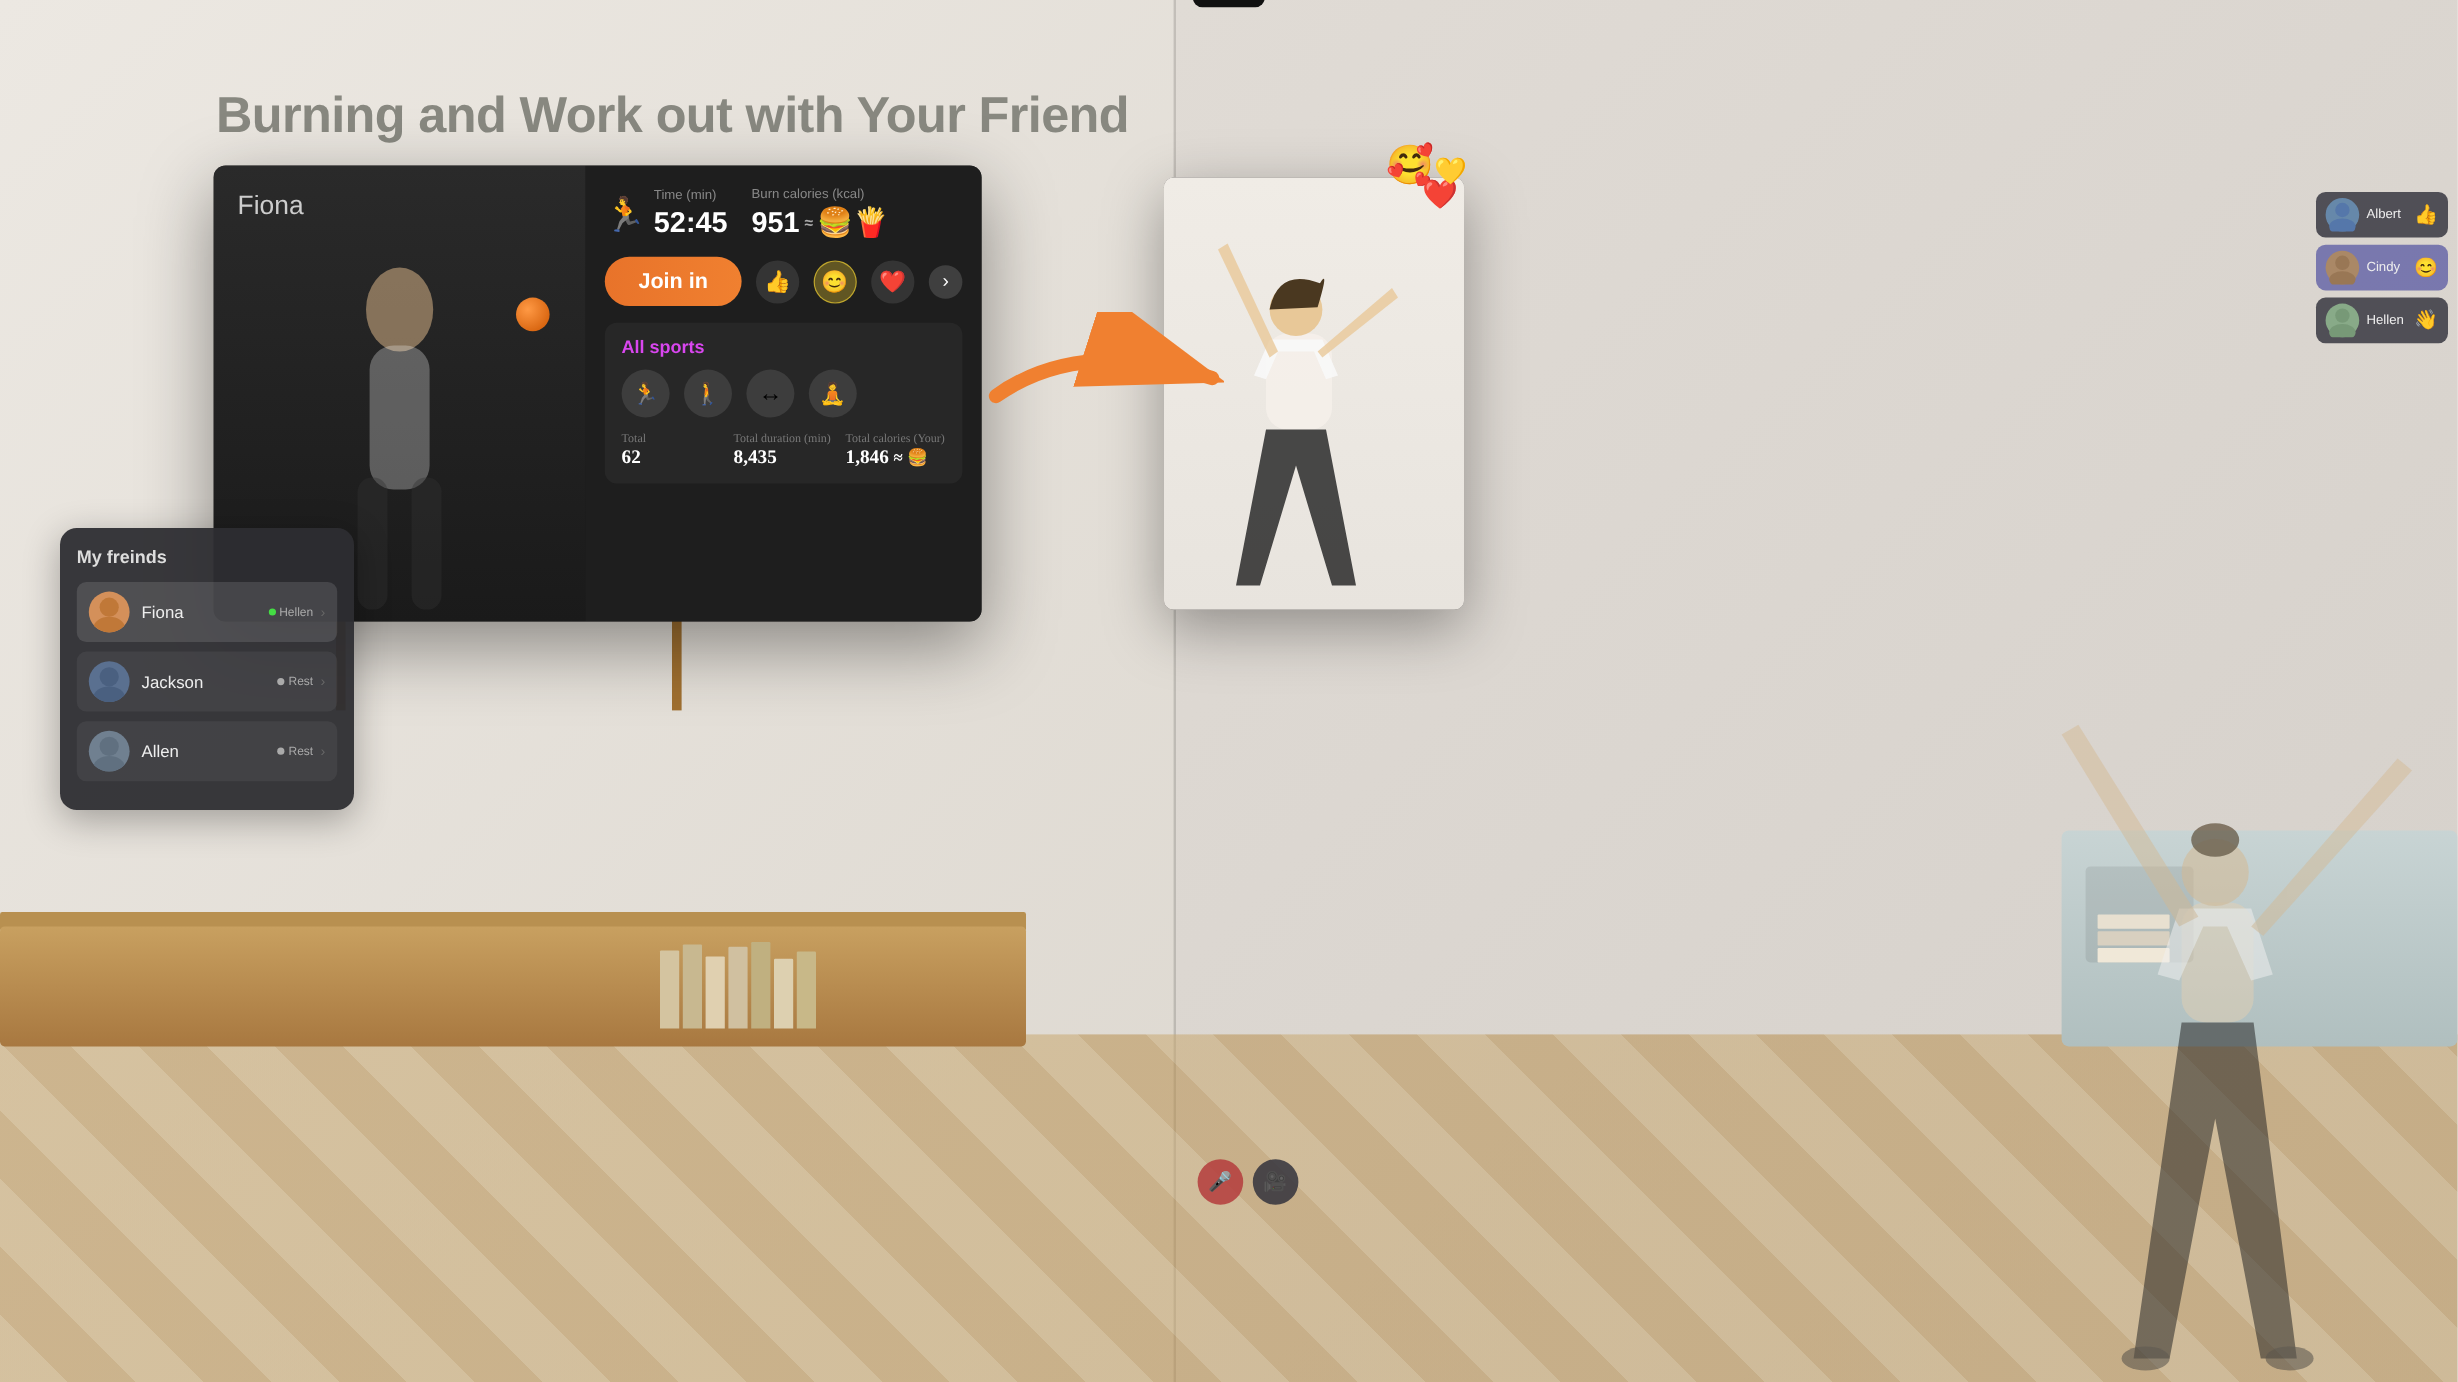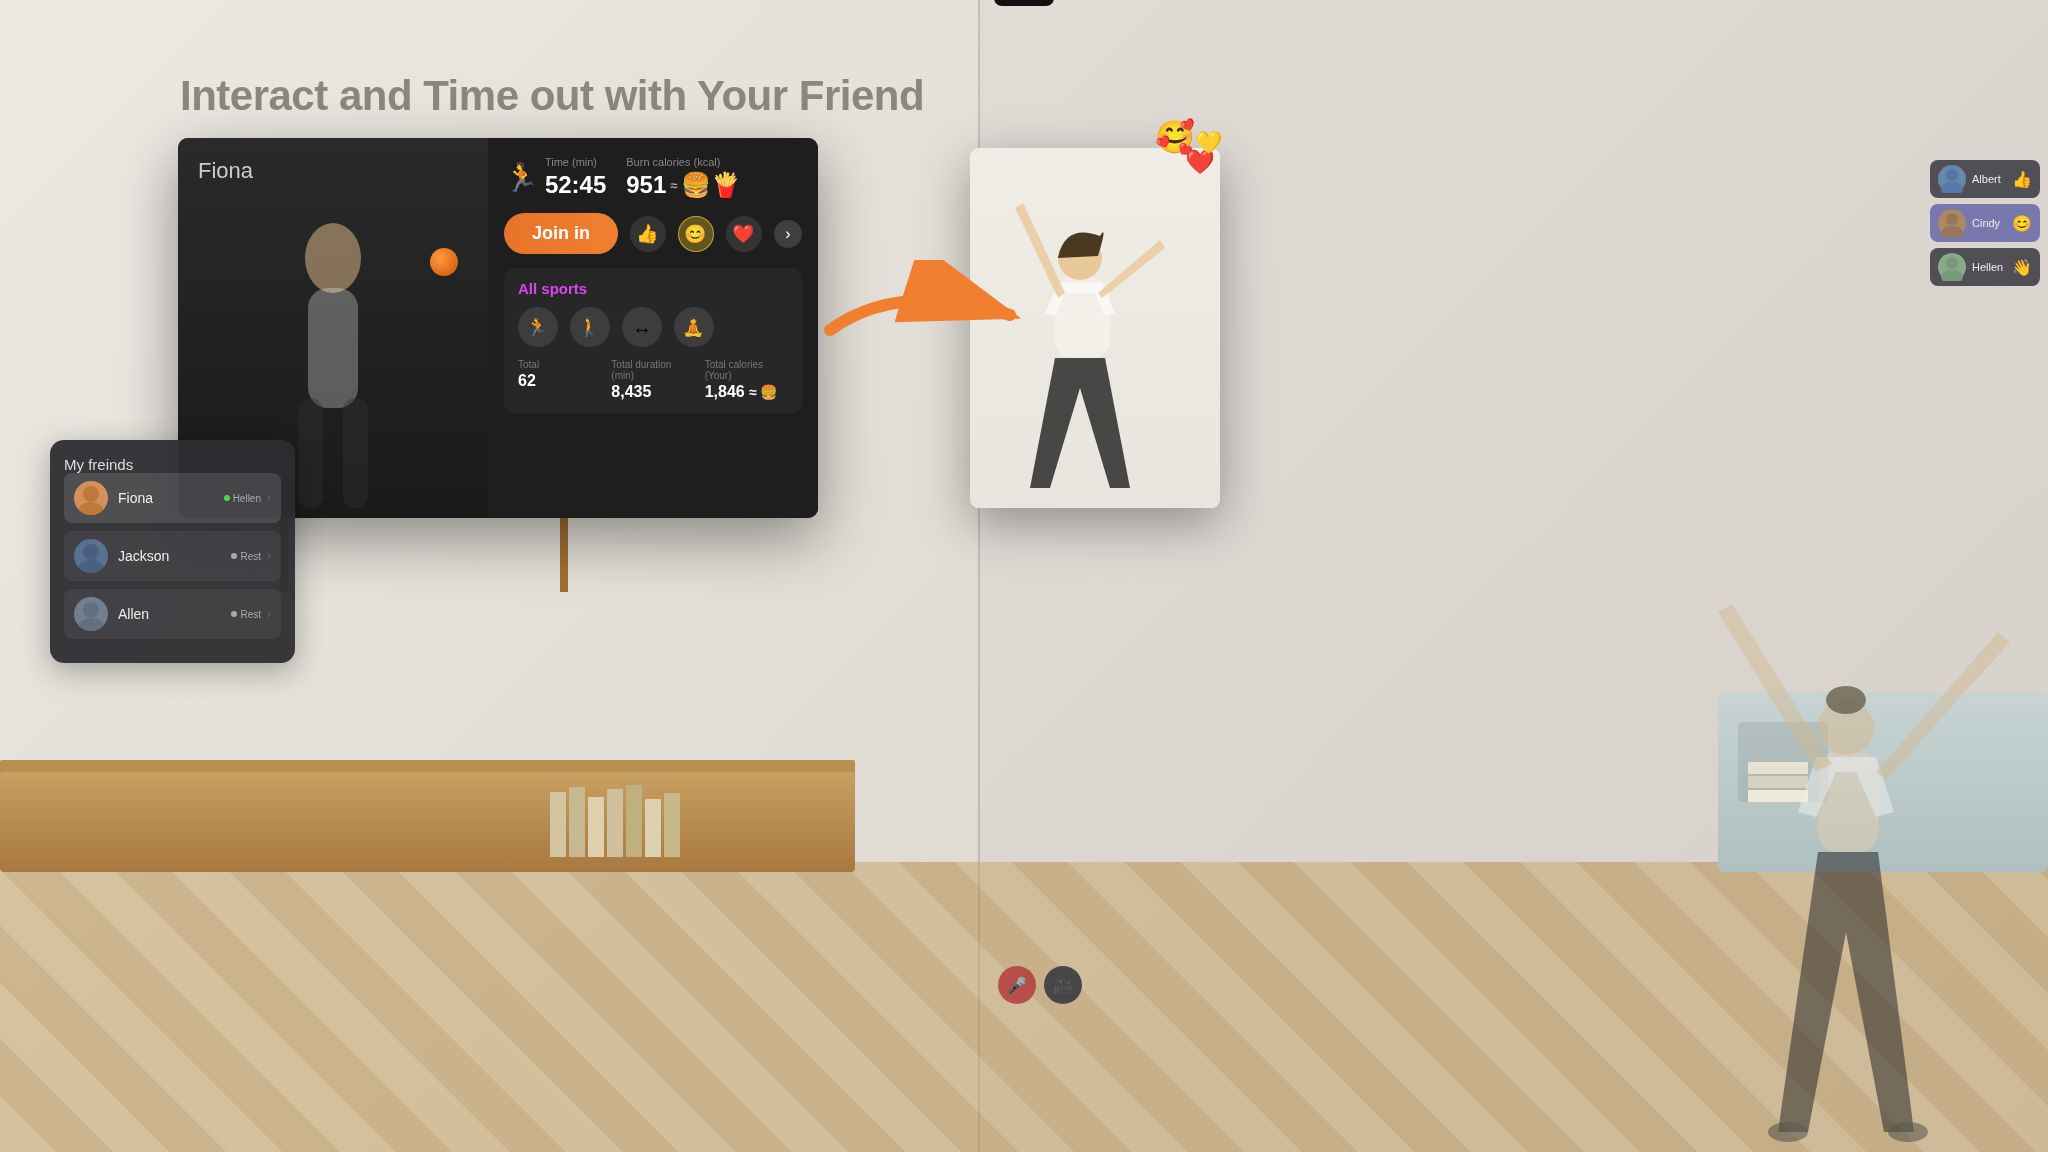--- a/index.html
+++ b/index.html
@@ -212,39 +212,40 @@
       background: rgba(255,255,255,0.1);
       display: flex;
       align-items: center;
       justify-content: center;
       font-size: 18px;
     }
     .sports-stats-row {
       display: flex;
       gap: 10px;
     }
-    .sports-stat { flex: 1; }
+    .sports-stat { flex: 1; font-family: Liberation Serif, serif; }
     .sports-stat-label { color: #777; font-size: 10px; margin-bottom: 2px; }
     .sports-stat-value { color: #fff; font-size: 16px; font-weight: 700; }
 
     
     .friends-panel {
       position: absolute;
       top: 440px;
       left: 50px;
       width: 245px;
       background: rgba(45,45,50,0.95);
       border-radius: 14px;
       padding: 16px 14px;
       box-shadow: 0 8px 30px rgba(0,0,0,0.3);
     }
     .friends-title {
       color: #ddd;
       font-size: 15px;
-      font-weight: 400;
+      font-weight: 700;
+      margin-bottom: 12px;
     }
     .friend-item {
       display: flex;
       align-items: center;
       background: rgba(255,255,255,0.06);
       border-radius: 8px;
       padding: 8px 10px;
       margin-bottom: 8px;
       cursor: pointer;
     }
@@ -465,21 +466,21 @@
   <div style="position:absolute; left:20px; top:30px; width:90px; height:80px; background: rgba(0,0,0,0.08); border-radius:4px;">
 
     <div style="position:absolute; bottom:0; left:10px; display:flex; flex-direction:column; gap:2px;">
       <div style="width:60px;height:12px;background:#e8e0d0;border-radius:1px;"></div>
       <div style="width:60px;height:12px;background:#d8d0c0;border-radius:1px;"></div>
       <div style="width:60px;height:12px;background:#f0e8d8;border-radius:1px;"></div>
     </div>
   </div>
 </div>
 
-<h1 class="page-title">Interact and Time out with Your Friend</h1>
+<h1 class="page-title">Burning and Work out with Your Friend</h1>
 
 <div class="tv-left-camera"></div>
 
 <div class="tv-left">
 
   <div class="fiona-section">
     <span class="fiona-name">Fiona</span>
 
     <svg class="woman-silhouette" viewBox="0 0 180 320" fill="none" xmlns="http://www.w3.org/2000/svg">
 

